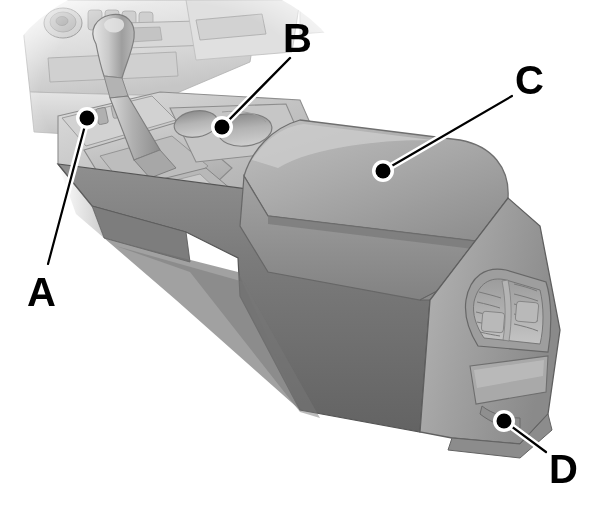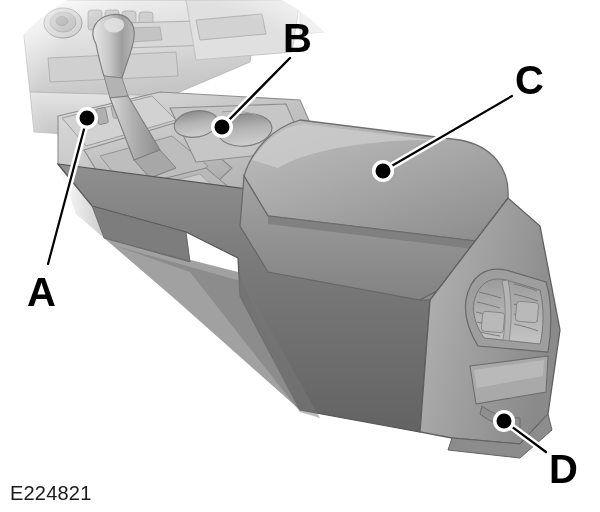--- a/index.html
+++ b/index.html
@@ -294,15 +294,14 @@
         <circle cx="504" cy="421" r="7.5" fill="#000000"></circle>
       </g>
     </g>
   </svg>
 
   <div class="callout-label" id="label-A">A</div>
   <div class="callout-label" id="label-B">B</div>
   <div class="callout-label" id="label-C">C</div>
   <div class="callout-label" id="label-D">D</div>
 
-  <div id="image-id">E224821</div>
 
 </div>
 
 </body></html>

